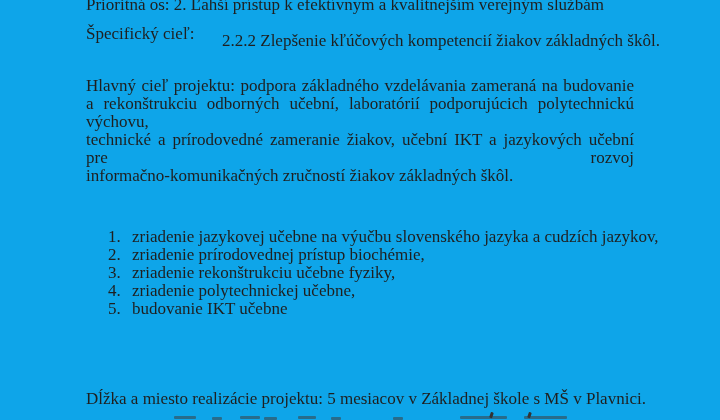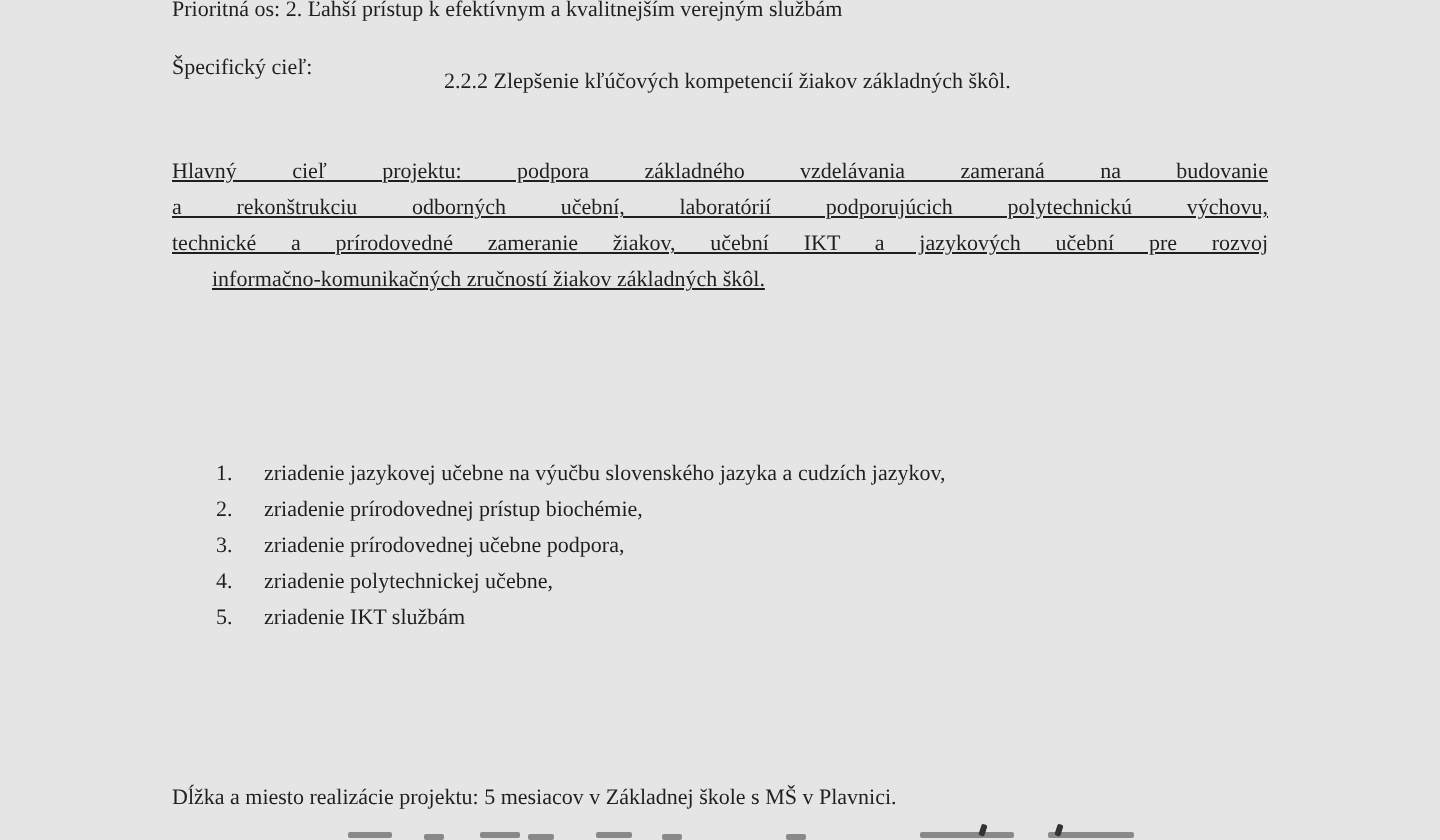--- a/index.html
+++ b/index.html
@@ -4,44 +4,44 @@
 <style>
   html, body {
     margin: 0;
     padding: 0;
     background: #ffffff;
   }
   .page {
     position: relative;
     width: 720px;
     height: 420px;
-    background: #e5e5e5;
+    background: #0ea5e9;
     overflow: hidden;
     font-family: "Liberation Serif", "DejaVu Serif", serif;
-    font-size: 11px;
+    font-size: 17px;
     line-height: 18px;
     color: #1f1f1f;
   }
   .abs { position: absolute; }
 
   
   .top-line {
     left: 86px;
     top: -4px;
     white-space: nowrap;
   }
 
   
   .spec-label { left: 86px; top: 25px; white-space: nowrap; }
   .spec-value { left: 190px; top: 32px; white-space: nowrap; margin-left: 32px; }
 
   
-  .main-goal { left: 86px; top: 77px; width: 548px; text-decoration: underline; }
+  .main-goal { left: 86px; top: 77px; width: 548px; }
   .jline { text-align: justify; text-align-last: justify; }
-  .nline { text-align: left; white-space: nowrap; margin-left: 20px; }
+  .nline { text-align: left; white-space: nowrap; }
 
   
   .intro { left: 86px; top: 177px; width: 548px; }
 
   
   .list { left: 108px; top: 228px; }
   .li-row { display: flex; line-height: 18px; }
   .li-num { width: 24px; flex: 0 0 24px; }
   .li-text { white-space: nowrap; }
 
@@ -86,29 +86,29 @@
     <div class="li-row">
       <span class="li-num">1.</span>
       <span class="li-text">zriadenie jazykovej učebne na výučbu slovenského jazyka a cudzích jazykov,</span>
     </div>
     <div class="li-row">
       <span class="li-num">2.</span>
       <span class="li-text">zriadenie prírodovednej prístup biochémie,</span>
     </div>
     <div class="li-row">
       <span class="li-num">3.</span>
-      <span class="li-text">zriadenie prírodovednej učebne podpora,</span>
+      <span class="li-text">zriadenie rekonštrukciu učebne fyziky,</span>
     </div>
     <div class="li-row">
       <span class="li-num">4.</span>
       <span class="li-text">zriadenie polytechnickej učebne,</span>
     </div>
     <div class="li-row">
       <span class="li-num">5.</span>
-      <span class="li-text">zriadenie IKT službám</span>
+      <span class="li-text">budovanie IKT učebne</span>
     </div>
   </div>
 
   <div class="abs duration">Dĺžka a miesto realizácie projektu: 5 mesiacov v Základnej škole s MŠ v Plavnici.</div>
 
   <div>
     <div class="frag" style="left:174px; top:416px; width:22px;"></div>
     <div class="frag" style="left:212px; top:417px; width:10px;"></div>
     <div class="frag" style="left:240px; top:416px; width:20px;"></div>
     <div class="frag" style="left:264px; top:417px; width:13px;"></div>

